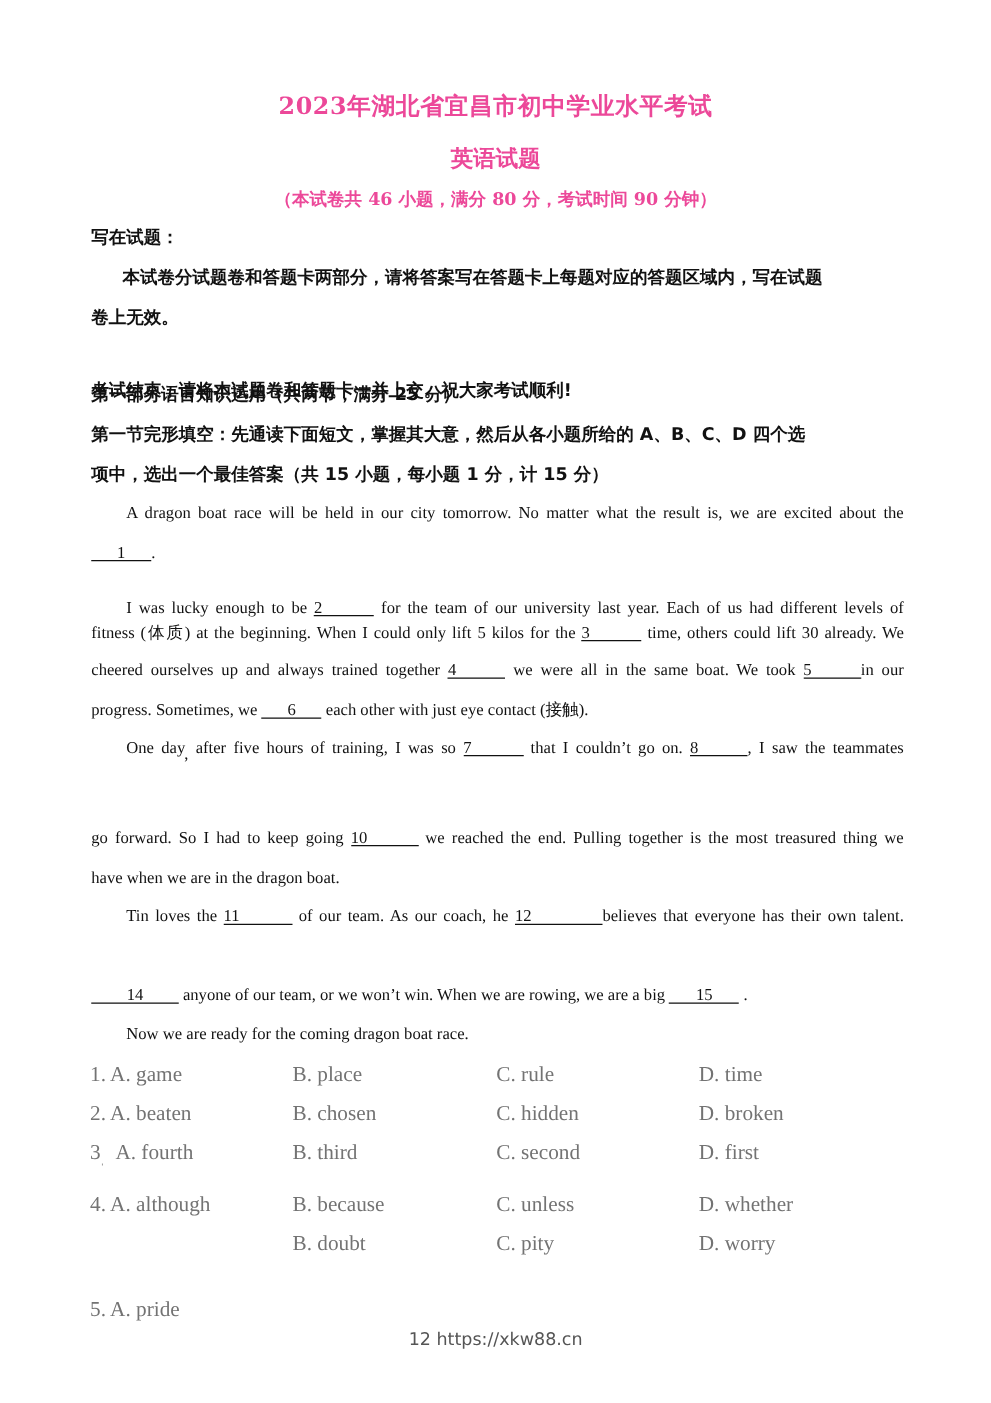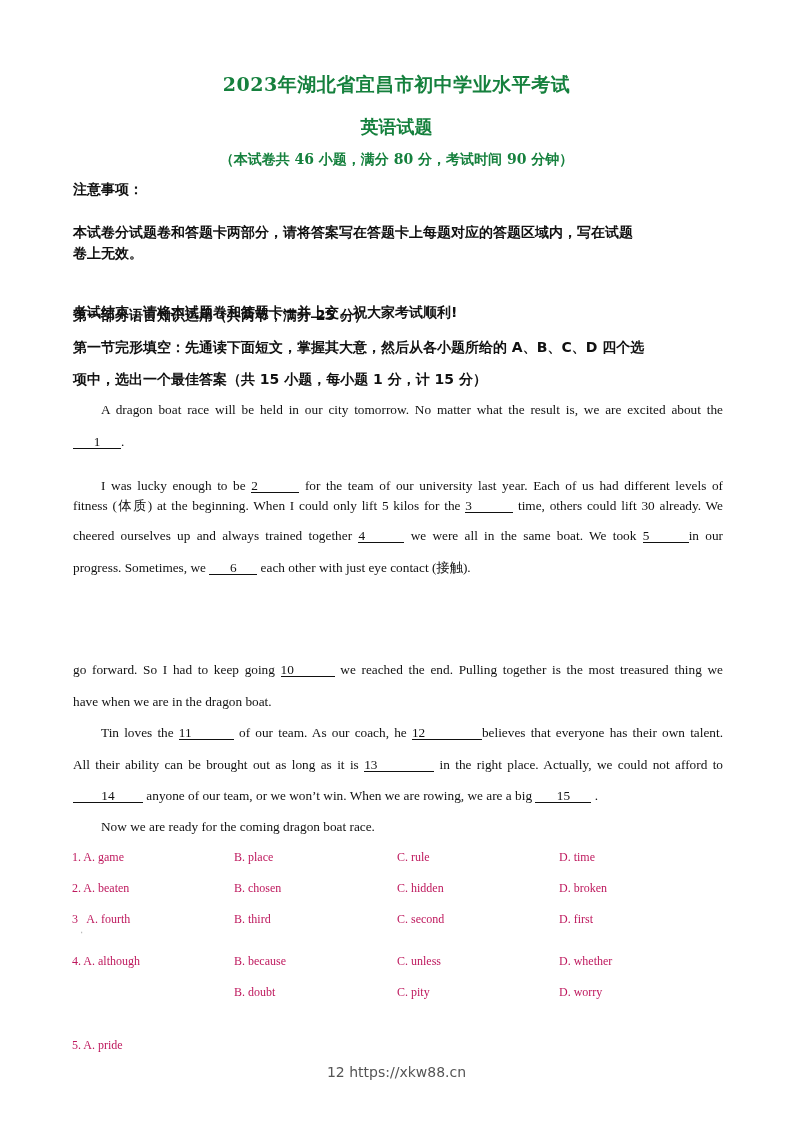--- a/index.html
+++ b/index.html
@@ -1,46 +1,46 @@
 <!DOCTYPE html>
 <html><head>
 <meta charset="utf-8">
 <style>
   html, body { margin: 0; padding: 0; background: #ffffff; }
   body { width: 793px; height: 1122px; position: relative; overflow: hidden; color: #111; }
   .page { position: absolute; left: 0; top: 0; width: 793px; height: 1122px; }
   .title { position: absolute; left: 0; width: 793px; text-align: center;
-    font-family: "DejaVu Serif", serif; font-weight: bold; color: #15803d; }
+    font-family: "DejaVu Serif", serif; font-weight: bold; color: #ec4899; }
   .t1 { top: 72px; font-size: 19px; letter-spacing: 0.5px; }
   .t2 { top: 115px; font-size: 18px; }
   .t3 { top: 151px; font-size: 14px; }
   .bold-line { position: absolute; left: 73px; width: 650px;
     font-family: "DejaVu Sans", sans-serif; font-weight: bold; font-size: 14px; color: #111; white-space: nowrap; }
   .para { position: absolute; left: 73px; width: 650px;
     font-family: "Liberation Serif", serif; font-size: 13.3px; color: #111; white-space: nowrap; }
   .just { text-align: justify; text-align-last: justify; }
   .indent { padding-left: 28px; box-sizing: border-box; }
   .blank { display: inline-block; border-bottom: 1px solid #111; text-align: center; line-height: 13px; }
-  .opt { position: absolute; font-family: "Liberation Serif", serif; font-size: 12px; color: #be185d; white-space: nowrap; }
+  .opt { position: absolute; font-family: "Liberation Serif", serif; font-size: 17px; color: #737373; white-space: nowrap; }
   .footer { position: absolute; top: 1064px; left: 0; width: 793px; text-align: center;
     font-family: "DejaVu Sans", sans-serif; font-size: 14px; color: #555; }
   .tick { position: absolute; left: 81px; top: 930px; font-size: 6px; color: #666; font-family: "DejaVu Sans", sans-serif; }
   .comma-low { position: relative; top: 5px; }
 </style>
 </head>
 <body>
 
 <div class="page">
 
   <div class="title t1">2023年湖北省宜昌市初中学业水平考试</div>
   <div class="title t2">英语试题</div>
   <div class="title t3">（本试卷共 46 小题，满分 80 分，考试时间 90 分钟）</div>
 
-  <div class="bold-line" style="top:181px;">注意事项：</div>
-  <div class="bold-line" style="top:224px;">本试卷分试题卷和答题卡两部分，请将答案写在答题卡上每题对应的答题区域内，写在试题</div>
+  <div class="bold-line" style="top:181px;">写在试题：</div>
+  <div class="bold-line" style="top:213px;margin-left:25px;">本试卷分试题卷和答题卡两部分，请将答案写在答题卡上每题对应的答题区域内，写在试题</div>
   <div class="bold-line" style="top:245px;">卷上无效。</div>
   <div class="bold-line" style="top:276px;margin-top:28px;">考试结束，请将本试题卷和答题卡一并上交。祝大家考试顺利!</div>
   <div class="bold-line" style="top:307px;">第一部分语言知识运用（共两节，满分 25 分）</div>
   <div class="bold-line" style="top:339px;">第一节完形填空：先通读下面短文，掌握其大意，然后从各小题所给的 A、B、C、D 四个选</div>
   <div class="bold-line" style="top:371px;">项中，选出一个最佳答案（共 15 小题，每小题 1 分，计 15 分）</div>
 
   <div class="para just indent" style="top:402px;">
     <span>A dragon boat race will be held in our city tomorrow. No matter what the result is, we are excited about the</span>
   </div>
   <div class="para" style="top:434px;">
@@ -62,39 +62,41 @@
     <span class="blank" style="width:46px;">4</span>
     <span>we were all in the same boat. We took</span>
     <span><span class="blank" style="width:46px;">5</span><span>in our</span></span>
   </div>
   <div class="para" style="top:559px;">
     <span>progress. Sometimes, we</span>
     <span class="blank" style="width:48px;">6</span>
     <span>each other with just eye contact (接触).</span>
   </div>
 
+  <div class="para just indent" style="top:590px;">
+    <span><span>One day</span><span class="comma-low">,</span></span>
+    <span>after five hours of training, I was so</span>
+    <span class="blank" style="width:48px;">7</span>
+    <span>that I couldn’t go on.</span>
+    <span><span class="blank" style="width:46px;">8</span><span>, I saw the teammates</span></span>
+  </div>
   <div class="para just" style="top:662px;">
     <span>go forward. So I had to keep going</span>
     <span class="blank" style="width:54px;">10</span>
     <span>we reached the end. Pulling together is the most treasured thing we</span>
   </div>
   <div class="para" style="top:694px;">
     <span>have when we are in the dragon boat.</span>
   </div>
 
   <div class="para just indent" style="top:725px;">
     <span>Tin loves the</span>
     <span class="blank" style="width:55px;">11</span>
     <span>of our team. As our coach, he</span>
     <span><span class="blank" style="width:70px;">12</span><span>believes that everyone has their own talent.</span></span>
-  </div>
-  <div class="para just" style="top:757px;">
-    <span>All their ability can be brought out as long as it is</span>
-    <span class="blank" style="width:70px;">13</span>
-    <span>in the right place. Actually, we could not afford to</span>
   </div>
   <div class="para" style="top:788px;">
     <span class="blank" style="width:70px;">14</span>
     <span>anyone of our team, or we won’t win. When we are rowing, we are a big</span>
     <span class="blank" style="width:56px;">15</span>
     <span>.</span>
   </div>
 
   <div class="para indent" style="top:819px;">
     <span>Now we are ready for the coming dragon boat race.</span>

